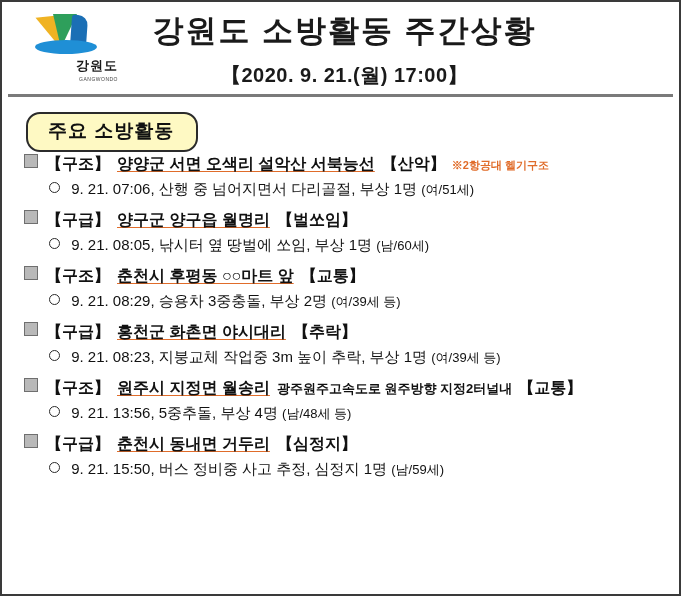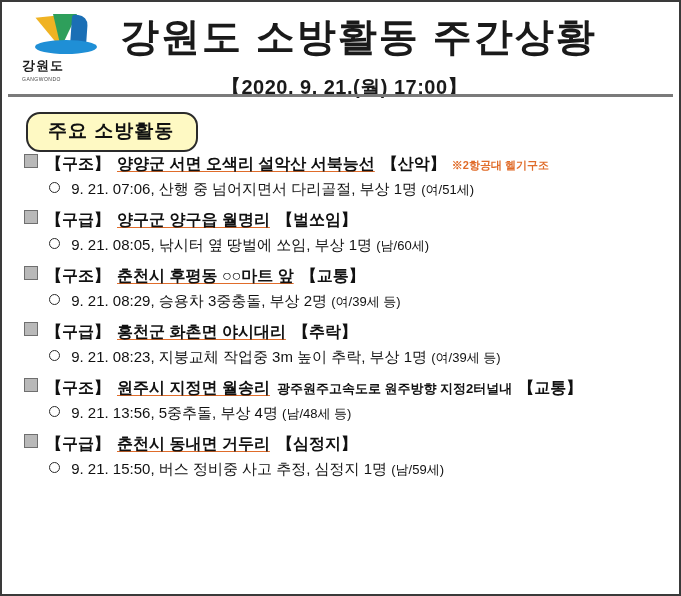--- a/index.html
+++ b/index.html
@@ -37,21 +37,21 @@
     top: 92px;
     height: 3px;
     background: #7a7a7a;
   }
   .logo-left {
     position: absolute;
     left: 20px;
     top: 12px;
     width: 96px;
     height: 70px;
-    text-align: left;
+    text-align: right;
   }
   .logo-left .mark {
     position: relative;
     width: 86px;
     height: 42px;
     margin: 0 auto;
   }
   .logo-left .swoosh1 {
     position: absolute;
     left: 10px;
@@ -107,21 +107,21 @@
   }
 
   .title-wrap {
     position: absolute;
     left: 118px;
     right: 110px;
     top: 8px;
     text-align: center;
   }
   .doc-title {
-    font-size: 39px;
+    font-size: 31px;
     font-weight: bold;
     color: #1a1a1a;
     letter-spacing: 2px;
     white-space: nowrap;
   }
   .doc-subtitle {
     font-size: 20px;
     font-weight: bold;
     color: #1a1a1a;
     margin-top: 10px;

